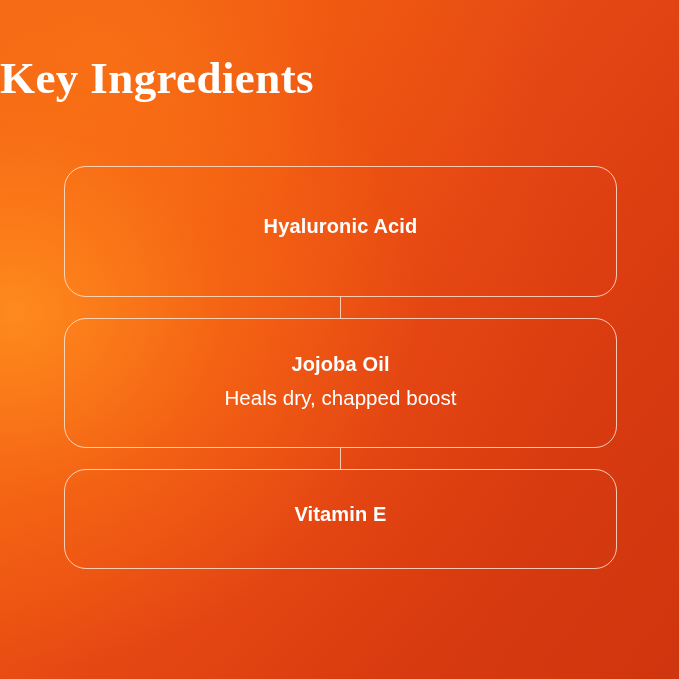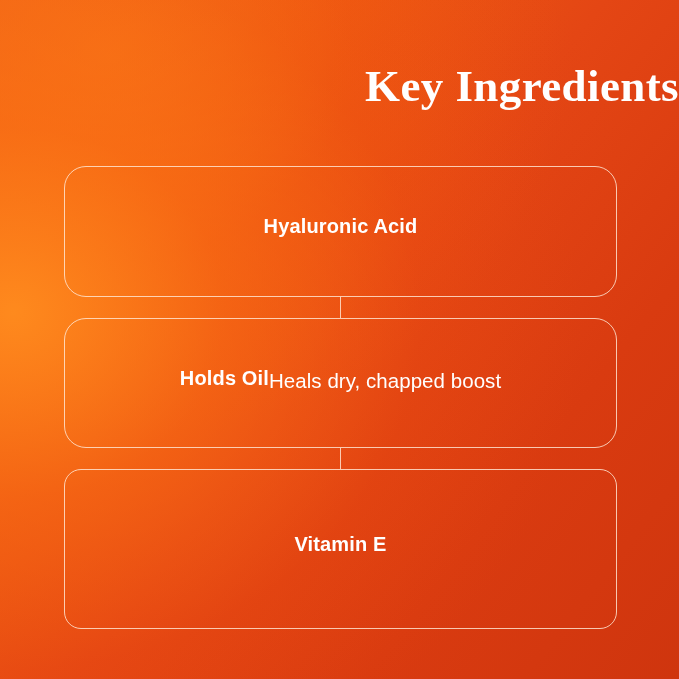--- a/index.html
+++ b/index.html
@@ -24,23 +24,23 @@
       radial-gradient(120% 105% at 2% 46%, rgba(255,140,30,0.95) 0%, rgba(250,110,20,0.60) 26%, rgba(240,80,14,0.20) 50%, rgba(222,58,14,0.02) 70%, rgba(214,52,12,0) 84%),
       radial-gradient(95% 80% at 16% 8%, rgba(250,122,24,0.72) 0%, rgba(244,92,16,0.30) 38%, rgba(222,58,14,0.00) 72%),
       linear-gradient(128deg, #F3701B 0%, #EF5C12 24%, #E44614 50%, #D93B10 74%, #CF350E 100%);
     overflow: hidden;
   }
 
   
   .title-wrap {
     position: absolute;
     left: 0;
-    top: 58px;
+    top: 50px;
     width: 679px;
-    text-align: right;
+    text-align: left;
   }
   .poster-title {
     display: inline-block;
     font-family: "Liberation Serif", "DejaVu Serif", serif;
     font-weight: bold;
     font-size: 45px;
     line-height: 56px;
     letter-spacing: 0.4px;
     color: #FFFFFF;
     margin: 0;
@@ -56,30 +56,30 @@
   }
 
   .card {
     position: relative;
     box-sizing: border-box;
     width: 553px;
     border: 1px solid rgba(255, 232, 214, 0.82);
     border-radius: 22px;
     background: transparent;
     display: flex;
-    flex-direction: row;
+    flex-direction: column;
     align-items: center;
     justify-content: center;
     text-align: center;
     padding: 14px 34px 18px 34px;
   }
 
   .card-1 { height: 131px; }
   .card-2 { height: 130px; }
-  .card-3 { height: 160px; border-radius: 17px; }
+  .card-3 { height: 100px; }
 
   .card-title {
     font-family: "Liberation Sans", sans-serif;
     font-weight: bold;
     font-size: 20px;
     line-height: 27px;
     letter-spacing: 0.15px;
     color: #FFFFFF;
     margin: 0 0 6px 0;
   }
@@ -123,21 +123,21 @@
 
   <div class="stack">
 
     <div class="card card-1">
       <div class="card-title">Hyaluronic Acid</div>
     </div>
 
     <div class="connector"></div>
 
     <div class="card card-2">
-      <div class="card-title">Holds Oil</div>
+      <div class="card-title">Jojoba Oil</div>
       <div class="card-desc">Heals dry, chapped boost</div>
     </div>
 
     <div class="connector"></div>
 
     <div class="card card-3">
       <div class="card-title">Vitamin E</div>
     </div>
 
   </div>

